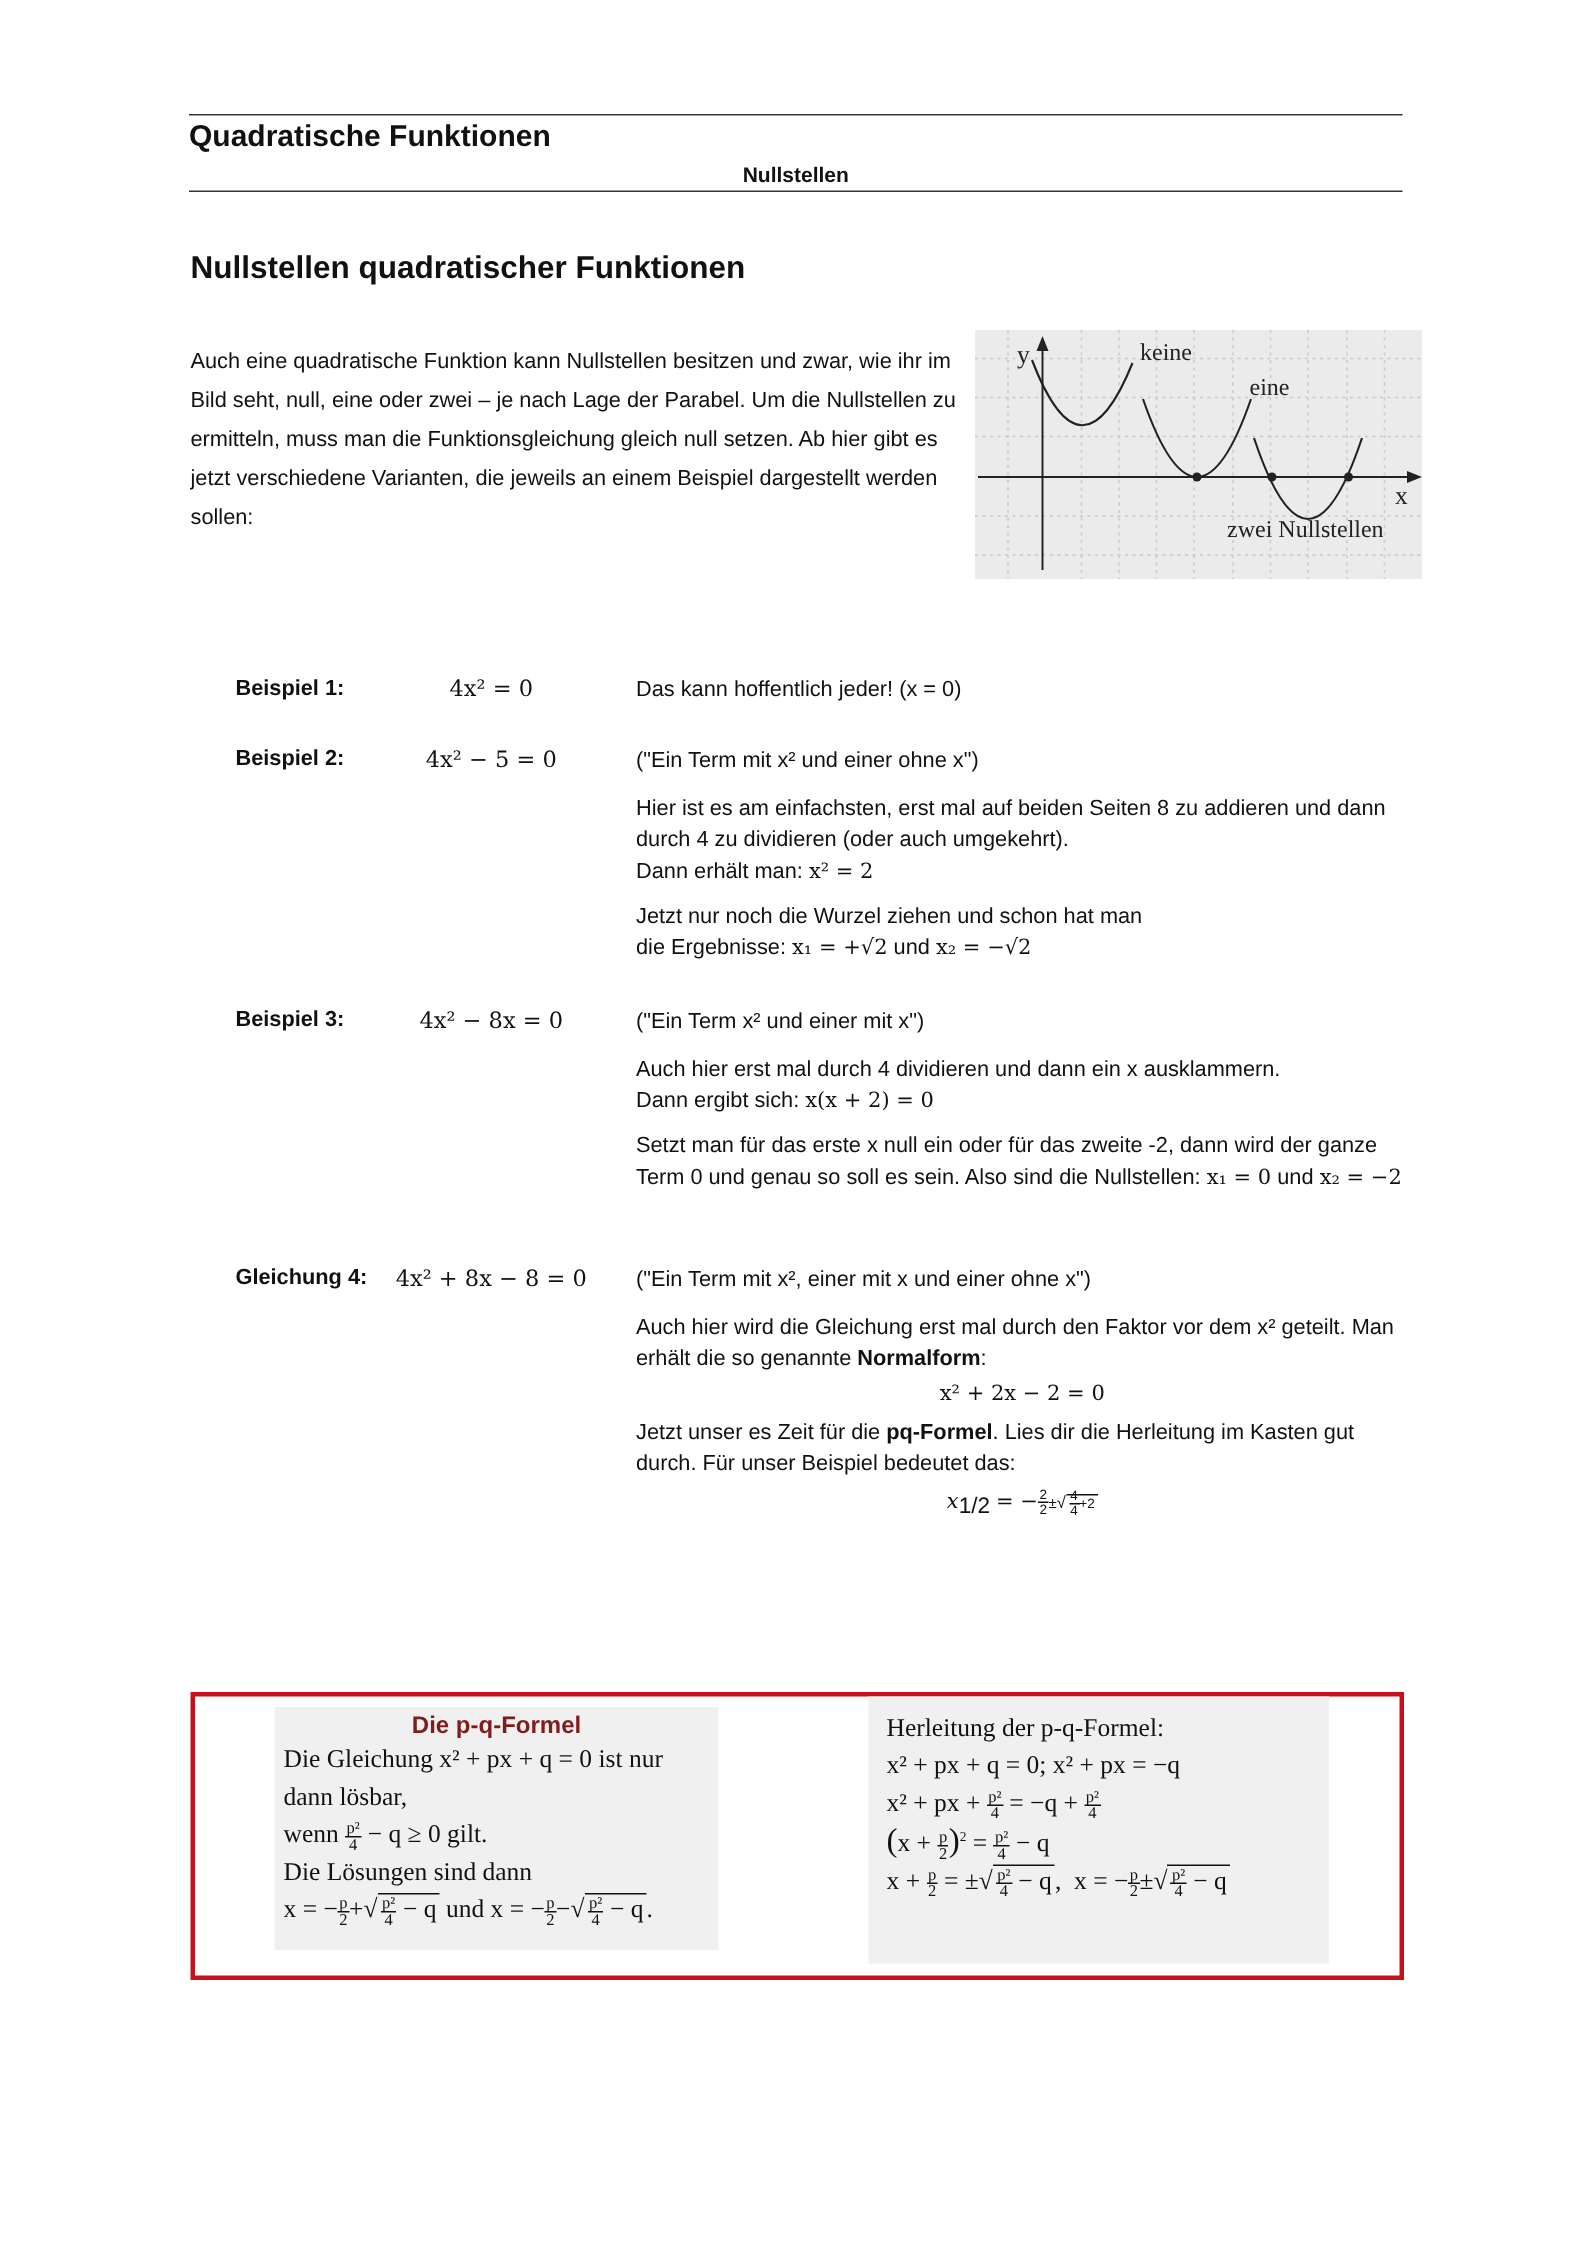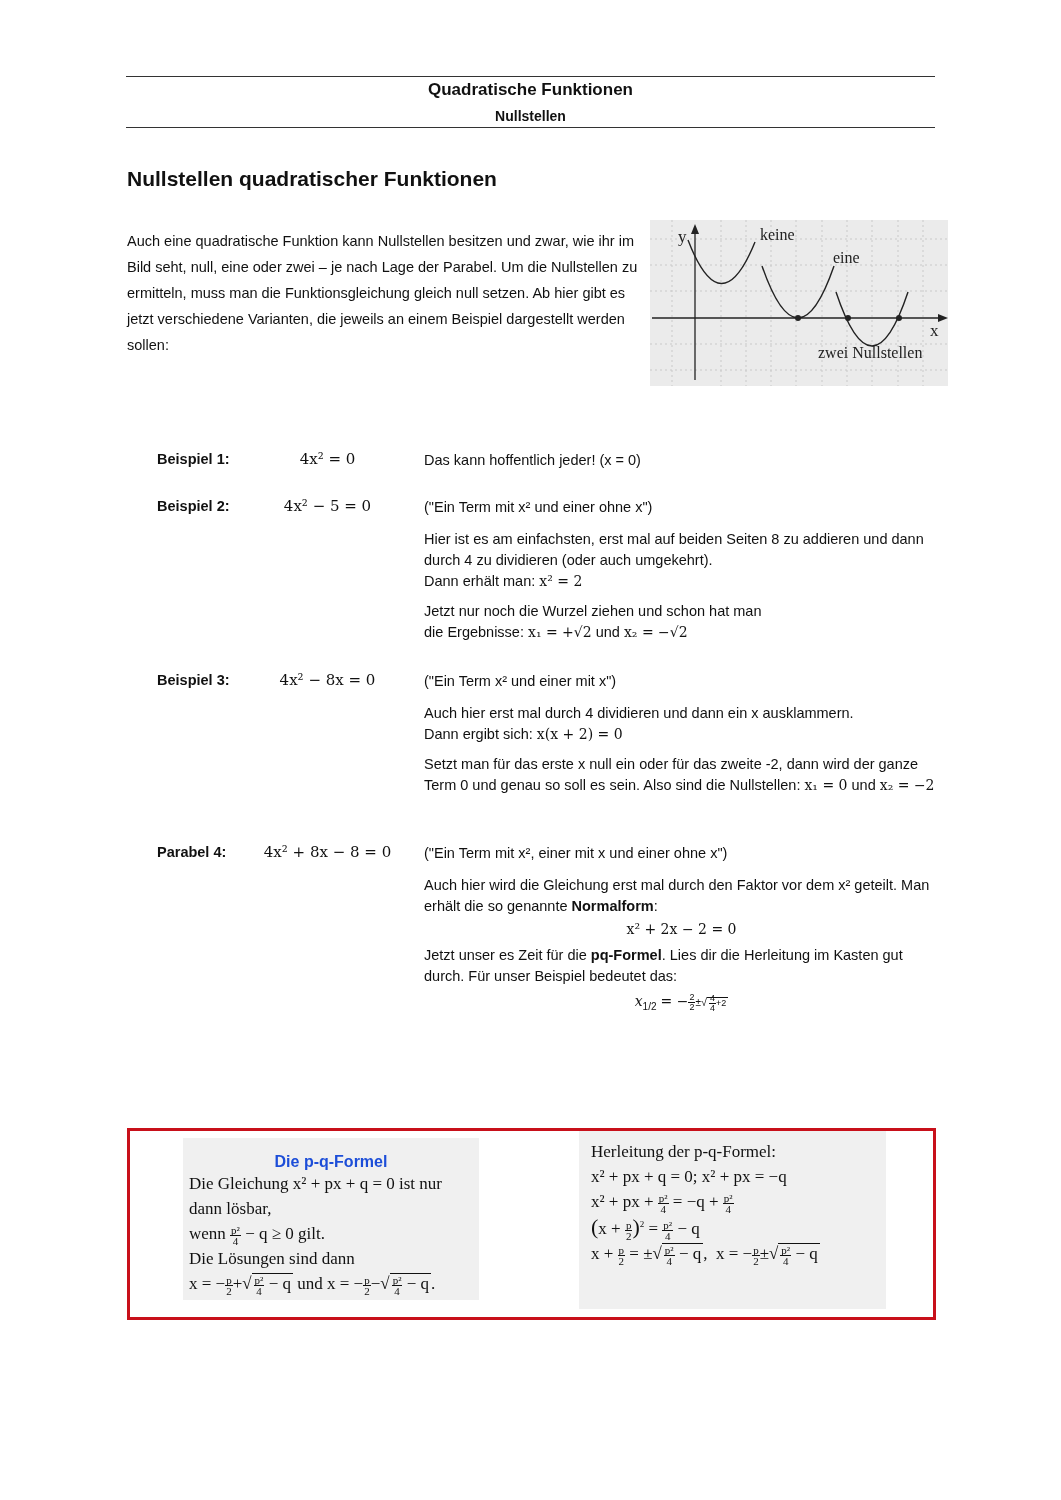--- a/index.html
+++ b/index.html
@@ -1,41 +1,41 @@
 <!DOCTYPE html>
 <html><head>
 <meta charset="utf-8">
 <style>
   html, body { margin: 0; padding: 0; background: #ffffff; }
   body { width: 1061px; height: 1500px; position: relative; font-family: "Liberation Sans", sans-serif; color: #111; overflow: hidden; }
   .hdr-line { position: absolute; left: 126px; width: 809px; height: 0; border-top: 1.5px solid #333; }
-  .hdr-title { position: absolute; left: 126px; width: 809px; text-align: center; font-size: 17px; font-weight: bold; top: 80px; }
+  .hdr-title { position: absolute; left: 126px; width: 809px; font-size: 20px; font-weight: bold; top: 80px; }
   .hdr-sub { position: absolute; left: 126px; width: 809px; text-align: center; font-size: 14px; font-weight: bold; top: 108px; }
   .h1 { position: absolute; left: 127px; top: 167px; font-size: 21px; font-weight: bold; }
   .intro { position: absolute; left: 127px; top: 228px; width: 520px; font-size: 14.5px; line-height: 26px; }
   .intro p { margin: 0; }
   .graph { position: absolute; left: 650px; top: 220px; width: 298px; height: 166px; background: #ebebeb; }
   .m { font-family: "DejaVu Serif", serif; font-style: italic; font-size: 14px; }
   .mu { font-family: "DejaVu Serif", serif; font-size: 14px; }
   sup { font-size: 9px; vertical-align: super; line-height: 0; }
-  sub { font-size: 10px; vertical-align: sub; line-height: 0; }
+  sub { font-size: 15px; vertical-align: sub; line-height: 0; }
   .ex-label { position: absolute; left: 132px; font-size: 14.5px; font-weight: bold; margin-left: 25px; }
   .ex-eq { position: absolute; left: 240px; width: 175px; text-align: center; font-family: "DejaVu Serif", serif; font-size: 15px; }
   .ex-text { position: absolute; left: 424px; width: 515px; font-size: 14.5px; line-height: 21px; }
   .ex-text p { margin: 0 0 9px 0; }
   .center { text-align: center; }
   .frac { display: inline-block; vertical-align: middle; text-align: center; font-size: 9px; line-height: 9px; }
   .frac span { display: block; }
   .frac .num { border-bottom: 1px solid #111; padding: 0 1px; }
   .sqrt { border-top: 1px solid #111; padding: 0 2px; }
   .redbox { position: absolute; left: 127px; top: 1128px; width: 803px; height: 186px; border: 3px solid #c8101a; }
   .scan { position: absolute; background: #f0f0f0; font-family: "Liberation Serif", serif; color: #111; }
   .scan1 { left: 53px; top: 7px; width: 296px; height: 162px; padding: 0 6px; box-sizing: border-box; }
   .scan2 { left: 449px; top: 0; width: 307px; height: 178px; padding: 8px 12px; box-sizing: border-box; }
-  .scan-title { text-align: center; font-family: "Liberation Sans", sans-serif; font-weight: bold; color: #1d4ed8; font-size: 16px; margin-top: 15px; }
+  .scan-title { text-align: center; font-family: "Liberation Sans", sans-serif; font-weight: bold; color: #7f1d1d; font-size: 16px; margin-top: 4px; }
   .scan-line { font-size: 17px; line-height: 25px; white-space: nowrap; }
 </style>
 </head>
 <body>
 
 <div class="hdr-line" style="top:76px;"></div>
 <div class="hdr-title">Quadratische Funktionen</div>
 <div class="hdr-sub">Nullstellen</div>
 <div class="hdr-line" style="top:127px;"></div>
 
@@ -95,21 +95,21 @@
 </div>
 
 <div class="ex-label" style="top:672px;">Beispiel 3:</div>
 <div class="ex-eq" style="top:671px;">4x² − 8x = 0</div>
 <div class="ex-text" style="top:671px;">
   <p style="margin-bottom:11px;">("Ein Term x² und einer mit x")</p>
   <p><span>Auch hier erst mal durch 4 dividieren und dann ein x ausklammern.</span><br><span>Dann ergibt sich:</span> <span class="mu">x(x + 2) = 0</span></p>
   <p><span>Setzt man für das erste x null ein oder für das zweite -2, dann wird der ganze Term 0 und genau so soll es sein. Also sind die Nullstellen:</span> <span class="mu">x₁ = 0</span> <span>und</span> <span class="mu">x₂ = −2</span></p>
 </div>
 
-<div class="ex-label" style="top:844px;">Parabel 4:</div>
+<div class="ex-label" style="top:844px;">Gleichung 4:</div>
 <div class="ex-eq" style="top:843px;">4x² + 8x − 8 = 0</div>
 <div class="ex-text" style="top:843px;">
   <p style="margin-bottom:11px;">("Ein Term mit x², einer mit x und einer ohne x")</p>
   <p style="margin-bottom:2px;"><span>Auch hier wird die Gleichung erst mal durch den Faktor vor dem x² geteilt. Man erhält die so genannte</span> <b>Normalform</b>:</p>
   <p class="center mu" style="margin-bottom:5px;">x² + 2x − 2 = 0</p>
   <p style="margin-bottom:4px;"><span>Jetzt unser es Zeit für die</span> <b>pq-Formel</b><span>. Lies dir die Herleitung im Kasten gut durch. Für unser Beispiel bedeutet das:</span></p>
   <p class="center" style="margin-bottom:6px;">
     <span class="m">x</span><sub>1/2</sub>
     <span class="mu">= −</span><span class="frac"><span class="num">2</span><span>2</span></span><span style="font-size:10px;">±</span><span style="font-size:11px;">√</span><span class="sqrt" style="font-size:9px;"><span class="frac"><span class="num">4</span><span>4</span></span>+2</span>
   </p>

